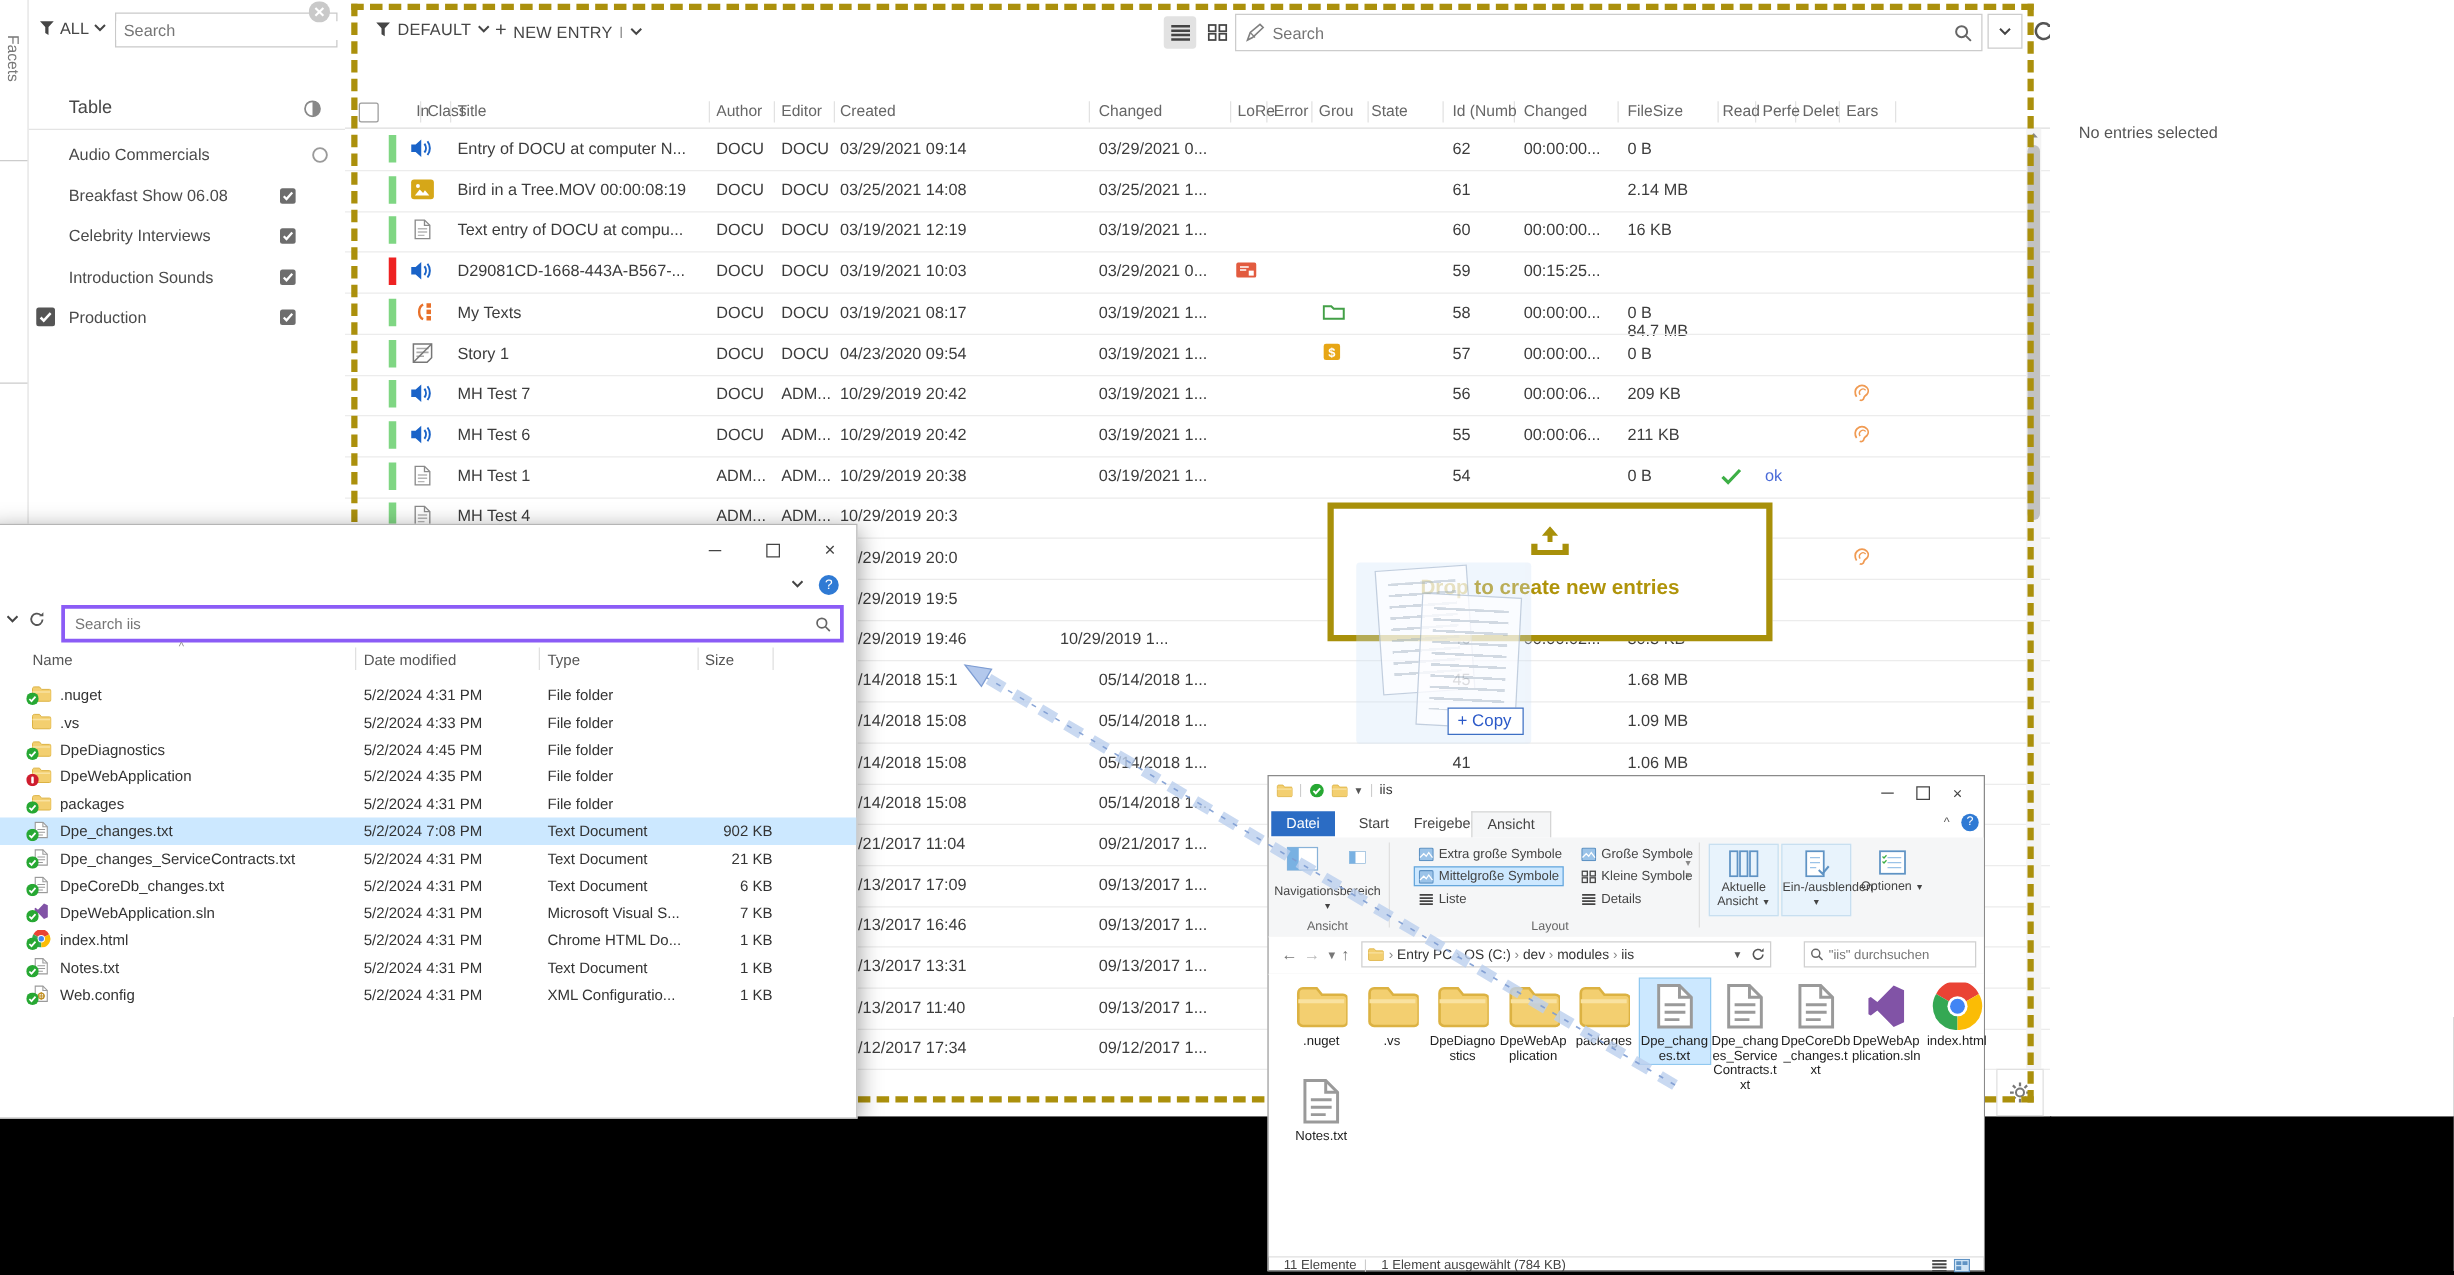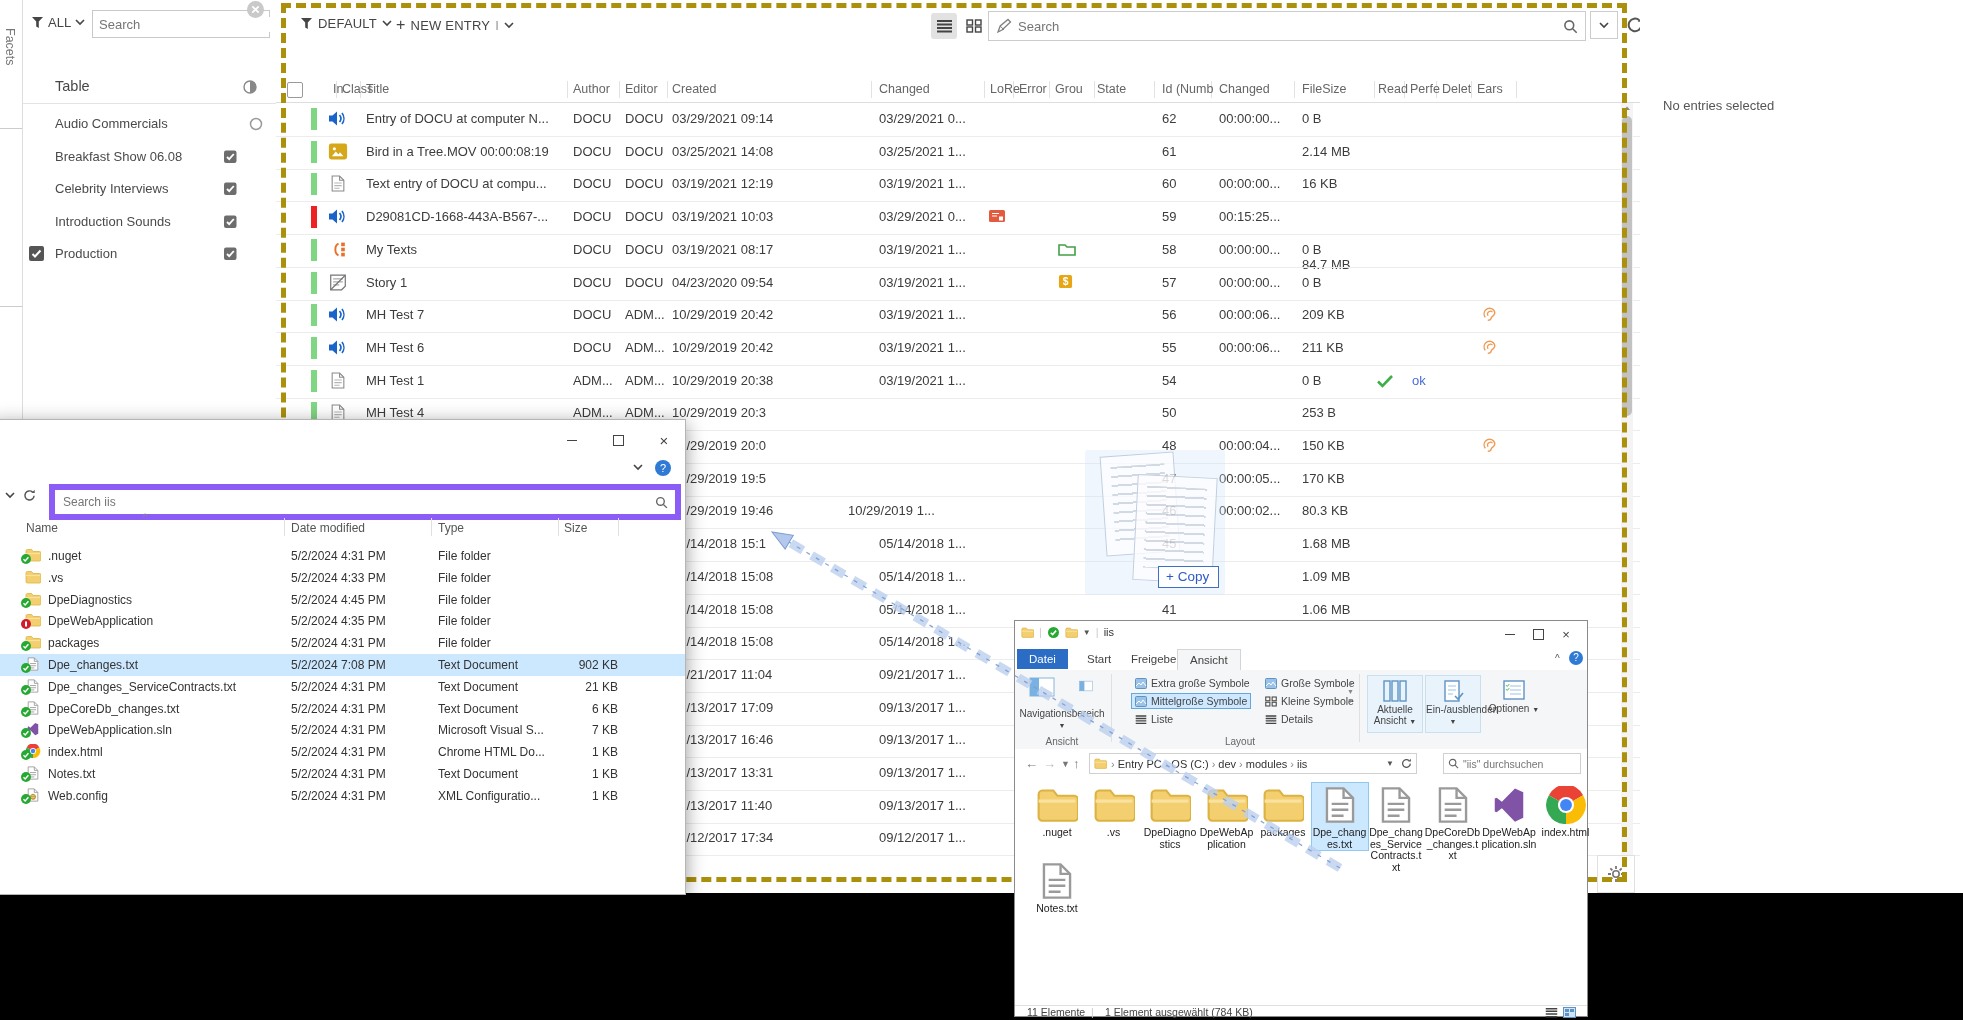--- a/index.html
+++ b/index.html
@@ -61,21 +61,21 @@
   #no-entries{position:absolute;left:22px;top:98px;font-size:13px;color:#555;}
   
   #ex1{left:-10px;top:419px;width:696px;height:476px;position:absolute;background:#fff;border:1px solid #b5b5b5;box-shadow:0 4px 18px rgba(0,0,0,.4);z-index:10;box-sizing:border-box;font-size:12px;color:#333;}
   .wbtn{position:absolute;width:32px;height:24px;display:flex;align-items:center;justify-content:center;font-size:13px;color:#444;}
   .maxbox{width:9px;height:9px;border:1px solid #444;}
   .minline{width:10px;border-top:1px solid #444;display:inline-block;}
   #ex1-help{position:absolute;left:664px;top:40px;width:16px;height:16px;border-radius:50%;background:#2f7ad4;color:#fff;font-size:11px;text-align:center;line-height:16px;}
   #ex1-chev{position:absolute;left:642px;top:44px;width:10px;height:7px;}
   #ex1-addr-chev{position:absolute;left:14px;top:72px;width:10px;height:7px;}
   #ex1-refresh{position:absolute;left:32px;top:69px;width:13px;height:13px;}
-  #ex1-search{position:absolute;left:58px;top:64px;width:620px;height:24px;border:6px solid #8b5cf6;display:flex;align-items:center;}
+  #ex1-search{position:absolute;left:58px;top:64px;width:620px;height:24px;border:3px solid #8b5cf6;display:flex;align-items:center;}
   #ex1-search input{border:0;outline:0;flex:1;font-size:12px;padding:0 8px;color:#555;font-family:inherit;}
   .ex1h{position:absolute;top:101px;font-size:12px;color:#555;}
   .ex1hsep{position:absolute;top:98px;height:18px;border-left:1px solid #e0e0e0;}
   #ex1-caret{position:absolute;left:152px;top:92px;font-size:9px;color:#888;}
   .frow{position:absolute;left:0;width:694px;height:22px;}
   .frow.sel{background:#cce8ff;}
   .frow .fic{position:absolute;left:34px;top:3px;width:16px;height:14px;}
   .frow .bdg{position:absolute;left:30px;top:9px;width:10px;height:10px;}
   .frow .nm{position:absolute;left:57px;top:4px;white-space:nowrap;}
   .frow .dt{position:absolute;left:300px;top:4px;}
@@ -623,20 +623,27 @@
     <div id="gear-strip">
       <span data-icon="gear">
           <svg viewBox="0 0 18 18">
             <circle cx="9" cy="9" r="3.2" fill="none" stroke="#777" stroke-width="1.6"></circle>
             <path d="M9 1v3M9 14v3M1 9h3M14 9h3M3.3 3.3l2.1 2.1M12.6 12.6l2.1 2.1M14.7 3.3l-2.1 2.1M5.4 12.6l-2.1 2.1" stroke="#777" stroke-width="1.8"></path>
           </svg>
         </span>
     </div>
 
     <div id="drop-border"></div>
+    <div id="drop-box">
+      <span class="up" data-icon="upload"><svg viewBox="0 0 34 26">
+            <path d="M17 0l6.5 7.5H19v5h-4v-5h-4.5z" fill="#a8900a"></path>
+            <path d="M2 14v9h30v-9h-5v5H7v-5z" fill="#a8900a"></path>
+          </svg></span>
+      <div class="dl">Drop to create new entries</div>
+    </div>
   </div>
 
   <div id="right-panel">
     <div id="no-entries">No entries selected</div>
   </div>
 </div>
 
 <div id="ex1">
   <div class="wbtn" style="left:565px;top:8px">
       <span class="minline"></span>

